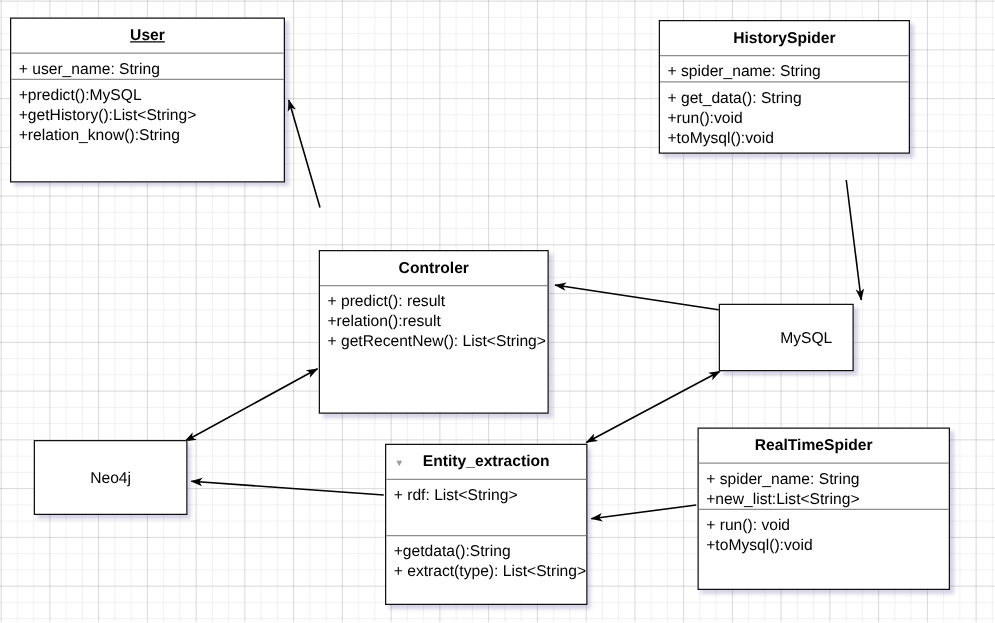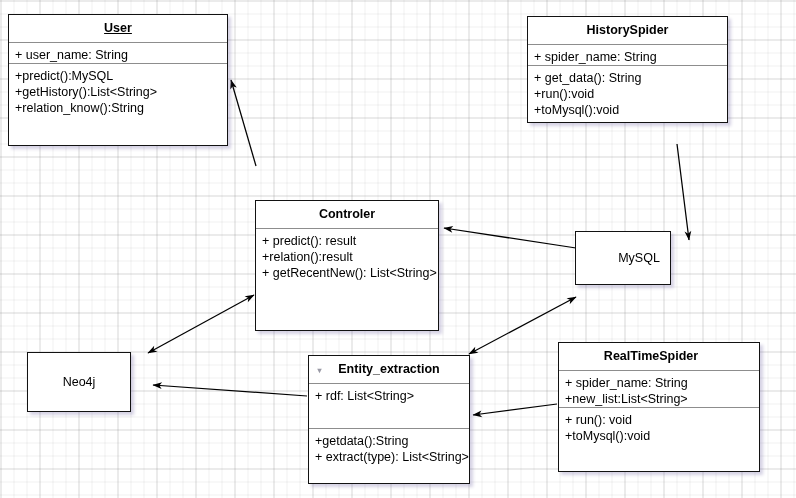--- a/index.html
+++ b/index.html
@@ -88,23 +88,23 @@
   
   #node-user            { left: 8px;   top: 14px;  width: 220px; height: 132px; }
   #node-user .title     { padding: 6px 0 7px 0; text-decoration: underline; }
 
   #node-historyspider        { left: 527px; top: 16px;  width: 201px; height: 107px; }
   #node-historyspider .title { padding: 6px 0 7px 0; }
 
   #node-controler        { left: 255px; top: 165px; width: 184px; height: 131px; margin-top: 35px; }
   #node-controler .title { padding: 6px 0 7px 0; }
 
-  #node-mysql           { left: 575px; top: 231px; width: 96px; height: 54px; padding-left: 32px; }
-
-  #node-neo4j           { left: 27px;  top: 352px; width: 104px; height: 60px; }
+  #node-mysql           { left: 575px; top: 243px; width: 108px; height: 54px; padding-left: 32px; }
+
+  #node-neo4j           { left: 27px;  top: 352px; width: 123px; height: 60px; }
 
   #node-entity          { left: 308px; top: 355px; width: 162px; height: 129px; }
   #node-entity .title   { padding: 6px 0 7px 0; }
   #node-entity .attrs   { min-height: 40px; }
 
   #node-realtimespider        { left: 558px; top: 342px; width: 202px; height: 130px; }
   #node-realtimespider .title { padding: 6px 16px 7px 0; }
 </style>
 </head>
 <body>

